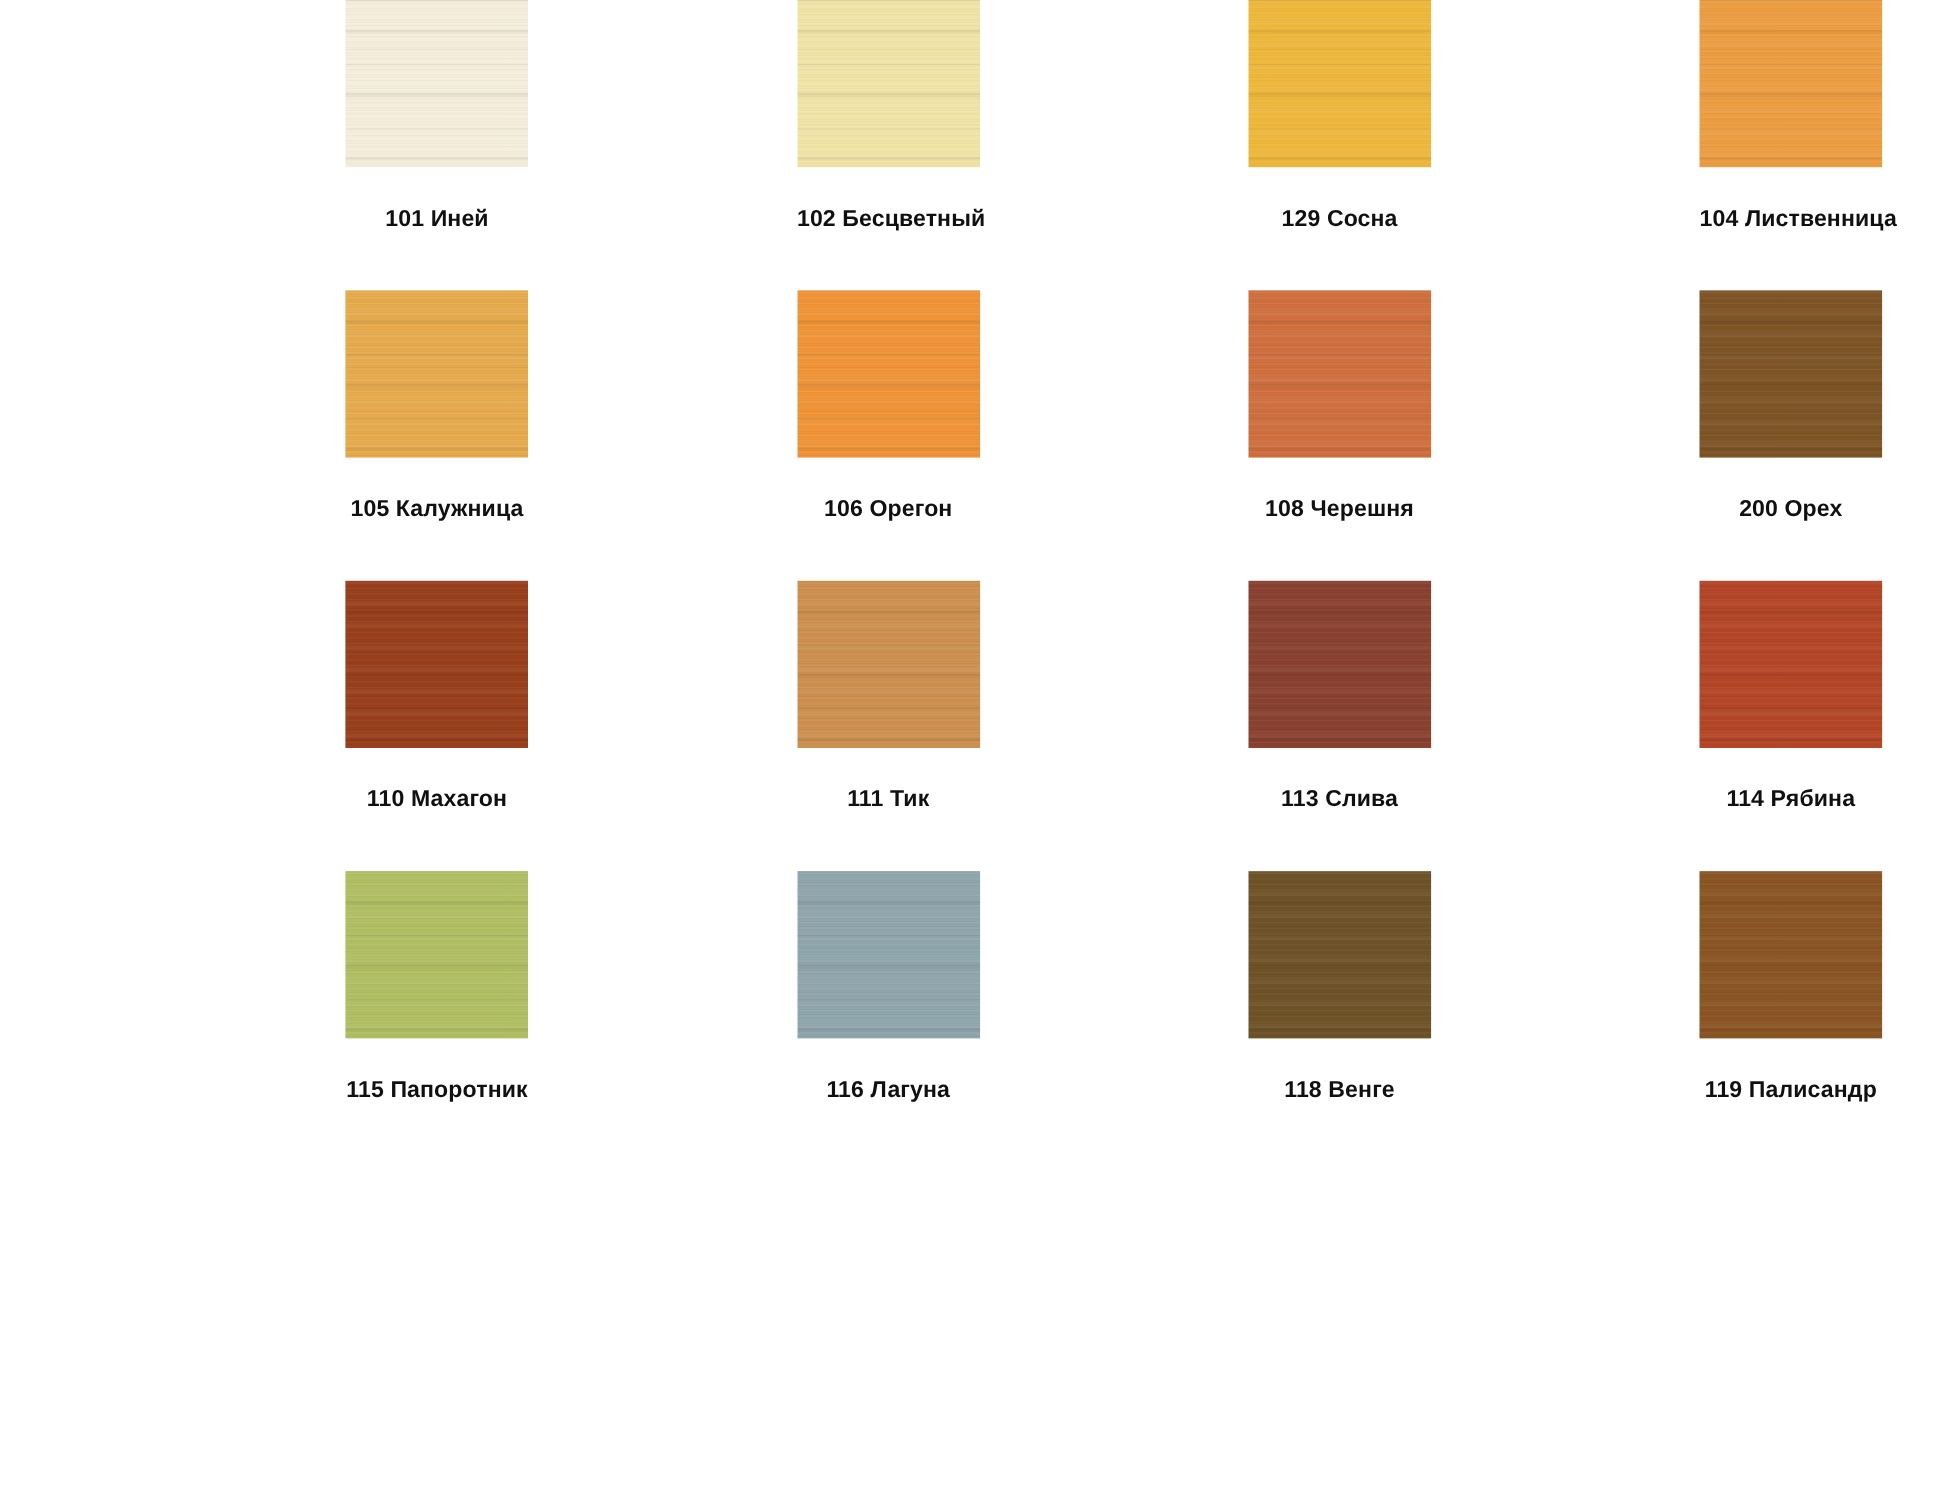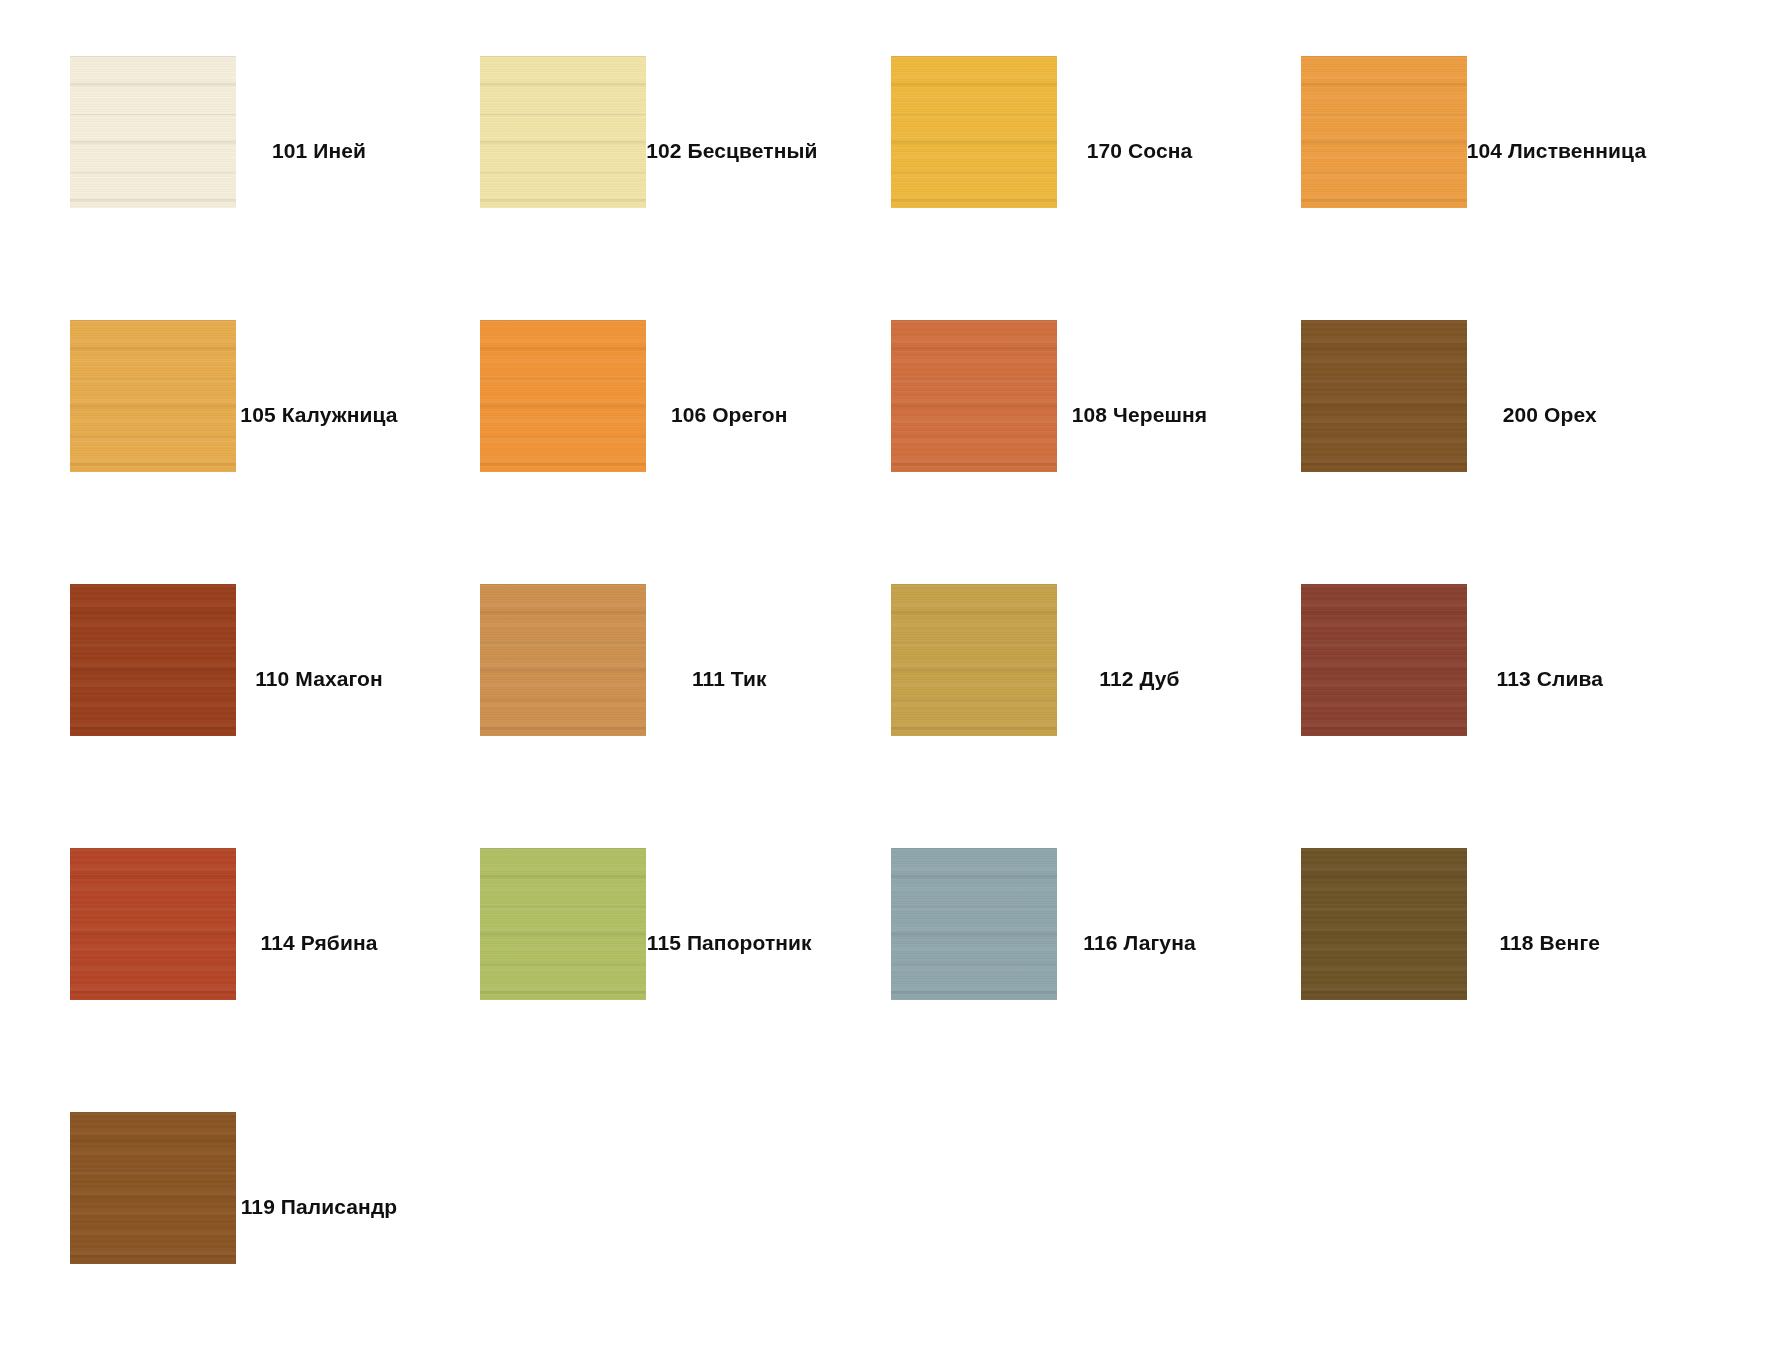--- a/index.html
+++ b/index.html
@@ -25,22 +25,22 @@
     display: grid;
     grid-template-columns: repeat(4, 1fr);
     column-gap: 0px;
     row-gap: 0px;
     padding: 0 70px 0 70px;
     box-sizing: border-box;
   }
 
   .cell {
     display: flex;
-    flex-direction: row;
-    align-items: center;
+    flex-direction: column;
+    align-items: flex-end;
     height: 264px;
     box-sizing: border-box;
   }
   .cell.empty { visibility: hidden; }
 
   .swatch {
     width: 166px;
     height: 152px;
     position: relative;
     overflow: hidden;
@@ -118,21 +118,21 @@
           <div class="grain3"></div>
         </div>
         <div class="label">102 Бесцветный</div>
       </div>
       <div class="cell">
         <div class="swatch" style="background: rgb(239, 185, 61);">
           <div class="grain"></div>
           <div class="grain2"></div>
           <div class="grain3"></div>
         </div>
-        <div class="label">170 Сосна</div>
+        <div class="label">129 Сосна</div>
       </div>
       <div class="cell">
         <div class="swatch" style="background: rgb(238, 158, 66);">
           <div class="grain"></div>
           <div class="grain2"></div>
           <div class="grain3"></div>
         </div>
         <div class="label">104 Лиственница</div>
       </div>
       <div class="cell">
@@ -175,28 +175,20 @@
         </div>
         <div class="label">110 Махагон</div>
       </div>
       <div class="cell">
         <div class="swatch" style="background: rgb(206, 145, 80);">
           <div class="grain"></div>
           <div class="grain2"></div>
           <div class="grain3"></div>
         </div>
         <div class="label">111 Тик</div>
-      </div>
-      <div class="cell">
-        <div class="swatch" style="background: rgb(198, 163, 75);">
-          <div class="grain"></div>
-          <div class="grain2"></div>
-          <div class="grain3"></div>
-        </div>
-        <div class="label">112 Дуб</div>
       </div>
       <div class="cell">
         <div class="swatch" style="background: rgb(138, 65, 48);">
           <div class="grain"></div>
           <div class="grain2"></div>
           <div class="grain3"></div>
         </div>
         <div class="label">113 Слива</div>
       </div>
       <div class="cell">

